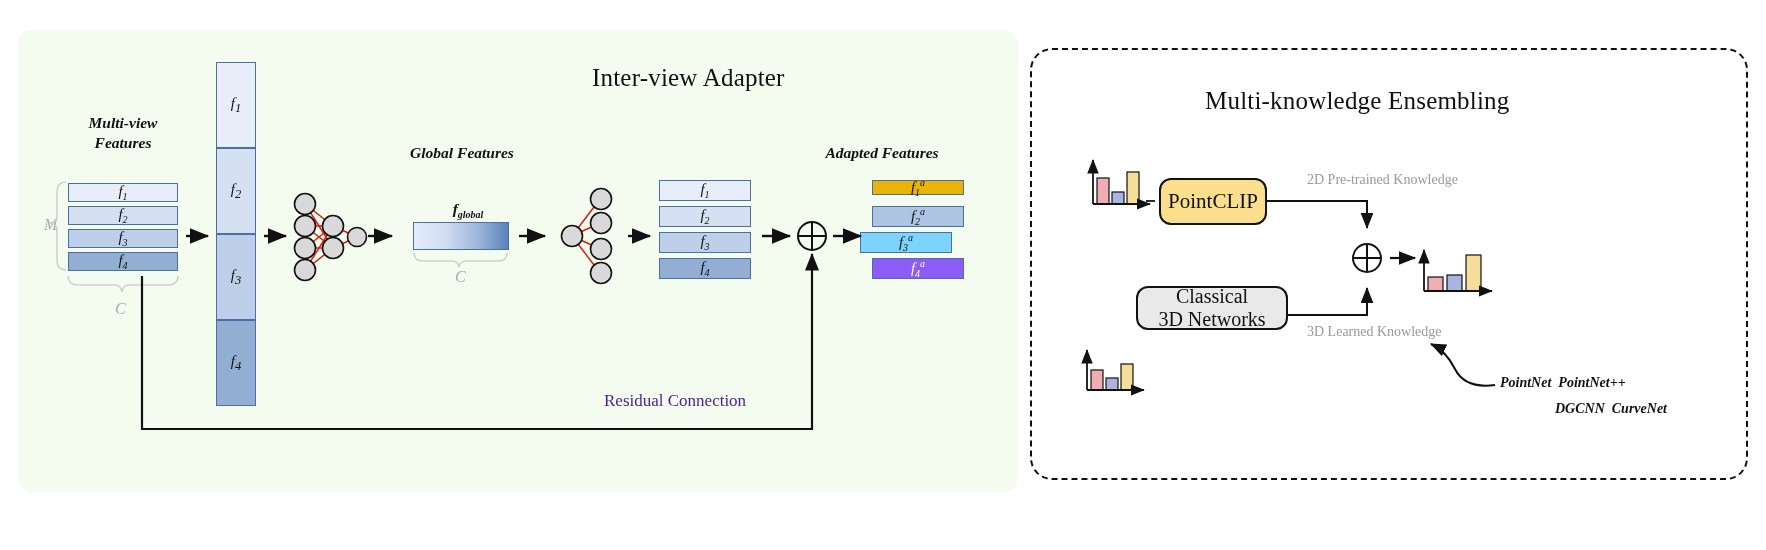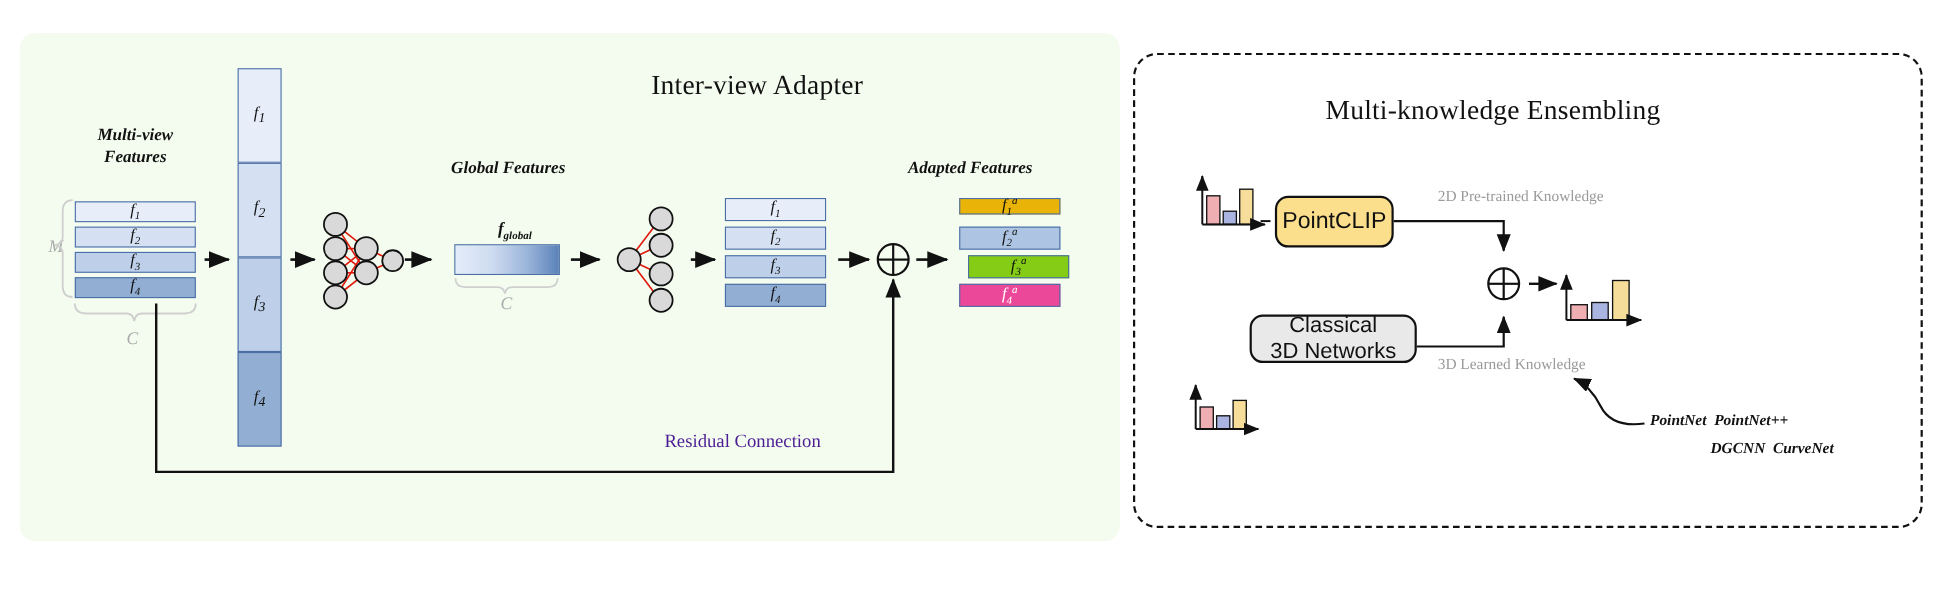--- a/index.html
+++ b/index.html
@@ -44,21 +44,21 @@
 
   svg.overlay{position:absolute;left:0;top:0;pointer-events:none;}
 
   
   #right-panel{position:absolute;left:1030px;top:48px;width:718px;height:432px;
                border:2px dashed #111;border-radius:22px;background:#fff;box-sizing:border-box;}
 
   .rbox{position:absolute;box-sizing:border-box;border:2px solid #111;
         border-radius:12px;display:flex;align-items:center;justify-content:center;
         text-align:center;font-size:21px;color:#111;line-height:1.15;
-        font-family:Liberation Sans, sans-serif;}
+        font-family:Liberation Serif, serif;}
   #pointclip-box{left:1159px;top:178px;width:108px;height:47px;background:#fbdf8d;}
   #classical-box{left:1136px;top:286px;width:152px;height:44px;background:#e9e9e9;font-size:20px;}
 
   .knowledge-label{position:absolute;font-size:14px;color:#9a9a9a;white-space:nowrap;
                    font-family:Liberation Serif, serif;}
 
   .net-names{position:absolute;font-style:italic;font-weight:bold;font-size:14px;color:#111;
              white-space:nowrap;font-family:"Liberation Serif",serif;}
 </style>
 </head>
@@ -124,24 +124,24 @@
 </div>
 
 <div class="ital-label" style="left:812px;top:143px;width:140px;">Adapted Features</div>
 
 <div class="fbox" style="left:872px;top:180px;width:92px;height:15px;background:#eab308;">
   <span><i>f</i><sub>1</sub><sup>a</sup></span>
 </div>
 <div class="fbox" style="left:872px;top:206px;width:92px;height:21px;background:#adc4e2;">
   <span><i>f</i><sub>2</sub><sup>a</sup></span>
 </div>
-<div class="fbox" style="left:880px;top:232px;width:92px;height:21px;background:#84cc16;">
+<div class="fbox" style="left:860px;top:232px;width:92px;height:21px;background:#7dd3fc;">
   <span><i>f</i><sub>3</sub><sup>a</sup></span>
 </div>
-<div class="fbox" style="left:872px;top:258px;width:92px;height:21px;background:#ec4899;color:#ffffff;">
+<div class="fbox" style="left:872px;top:258px;width:92px;height:21px;background:#8b5cf6;color:#ffffff;">
   <span><i>f</i><sub>4</sub><sup>a</sup></span>
 </div>
 
 <div class="gray-label" style="left:604px;top:391px;">Residual Connection</div>
 
 <svg class="overlay" width="1766" height="550">
   <defs>
     <marker id="ar" markerWidth="9" markerHeight="9" refX="7.5" refY="3.2" orient="auto">
       <path d="M0,0 L8,3.2 L0,6.4 z" fill="#111"></path>
     </marker>

